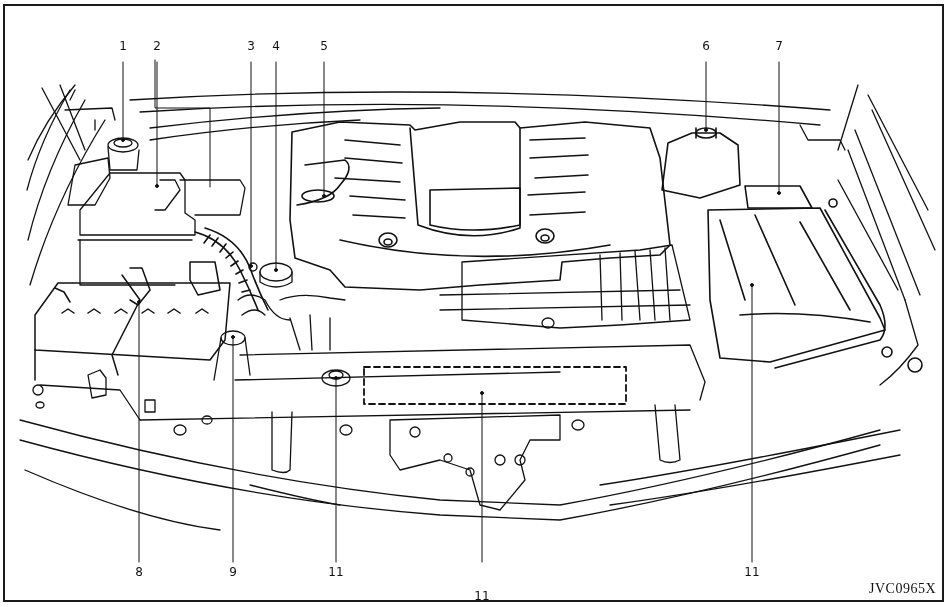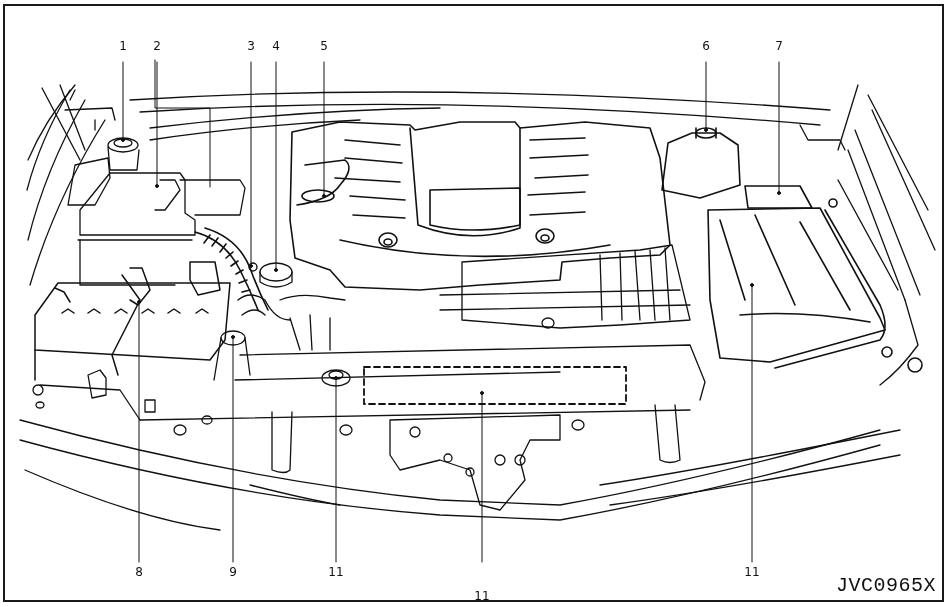--- a/index.html
+++ b/index.html
@@ -1,20 +1,20 @@
 <!DOCTYPE html>
 <html><head>
   <meta charset="utf-8">
   <style>
     html, body { margin: 0; padding: 0; background: #ffffff; }
     body { width: 950px; height: 607px; position: relative; overflow: hidden; font-family: "DejaVu Sans", sans-serif; }
     .frame { position: absolute; left: 3px; top: 4px; width: 941px; height: 598px; border: 2px solid #1a1a1a; box-sizing: border-box; background: #fff; }
     svg.art { position: absolute; left: 0; top: 0; }
     .callout-num { position: absolute; font-family: "DejaVu Sans", sans-serif; font-size: 12px; color: #111; transform: translateX(-50%); line-height: 1; }
-    .ref-code { position: absolute; right: 14px; bottom: 10px; font-family: Liberation Mono, monospace; font-size: 20px; color: #111; letter-spacing: 0.5px; }
+    .ref-code { position: absolute; right: 14px; bottom: 10px; font-family: Liberation Serif, serif; font-size: 14px; color: #111; letter-spacing: 0.5px; }
   </style>
 </head>
 <body>
 
 <div class="frame"></div>
 
 <svg class="art" width="950" height="607" viewBox="0 0 950 607" fill="none" stroke="#111" stroke-width="1.3" stroke-linecap="round" stroke-linejoin="round">
 
   <g>
     <path d="M42 88 L80 160"></path>

